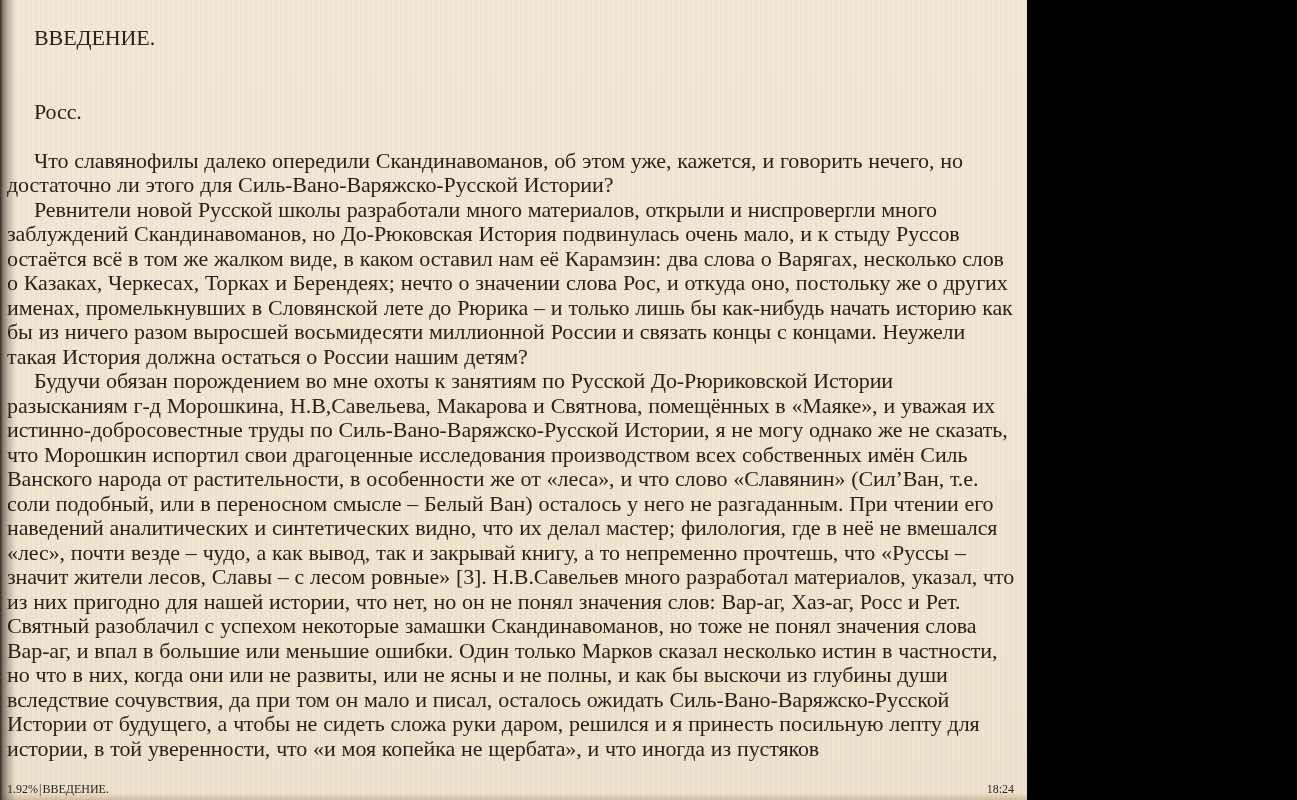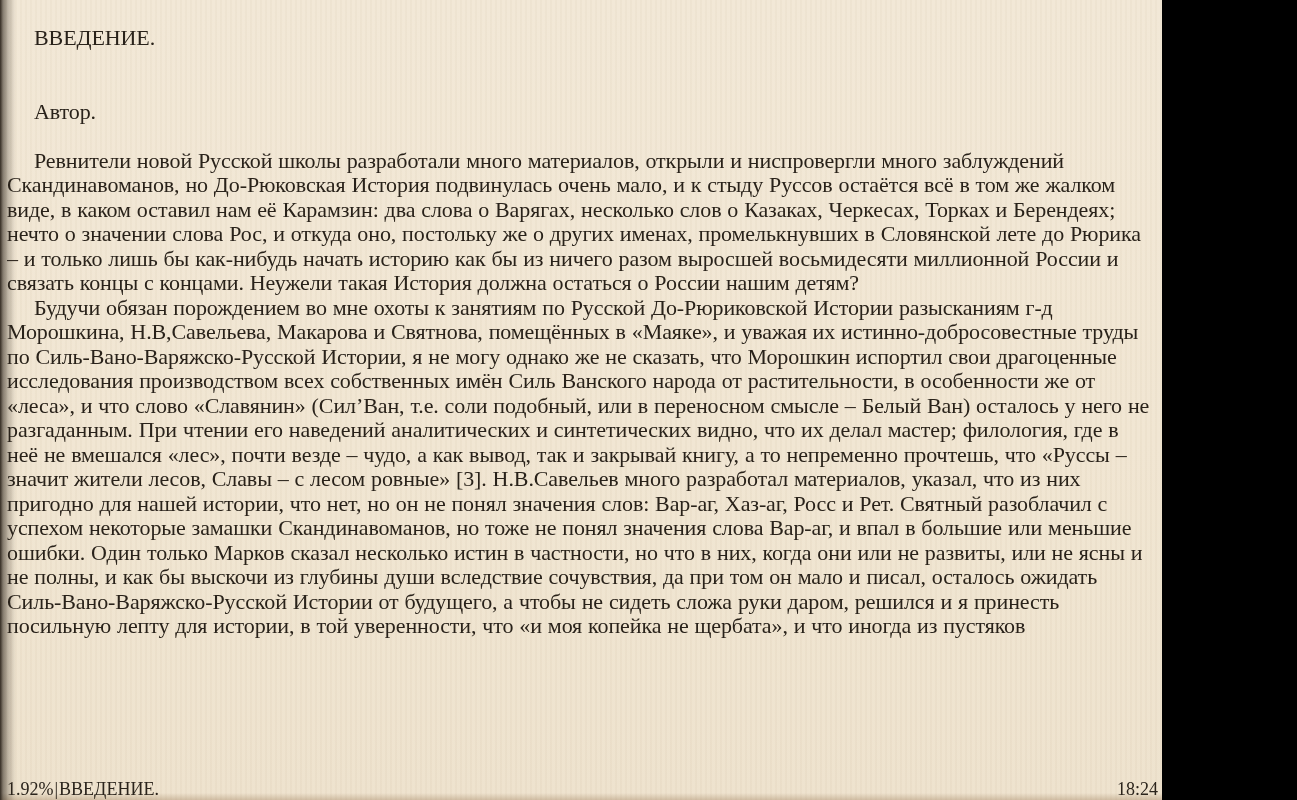--- a/index.html
+++ b/index.html
@@ -1,19 +1,19 @@
 <!DOCTYPE html>
 <html><head>
 <meta charset="utf-8">
 <style>
   html, body { margin: 0; padding: 0; background: #000; }
 
   .page {
     position: relative;
-    width: 1162px;
+    width: 1027px;
     height: 800px;
     overflow: hidden;
     box-sizing: border-box;
     color: #29221a;
     font-family: "Liberation Serif", "DejaVu Serif", serif;
     background:
       
       linear-gradient(90deg,
         rgba(42,34,26,0.95) 0px,
         rgba(42,34,26,0.55) 3px,
@@ -55,43 +55,44 @@
     line-height: 24.5px;
     min-height: 24.5px;
     letter-spacing: -0.1px;
     word-spacing: 0.5px;
     text-align: left;
   }
 
   .status-bar {
     position: absolute;
     left: 7px;
-    right: 4px;
+    right: 13px;
     bottom: 1px;
     display: flex;
     justify-content: space-between;
     align-items: baseline;
-    font-size: 18px;
+    font-size: 12px;
     line-height: 19px;
     color: #2b241c;
   }
   .status-left span { white-space: pre; }
   .status-sep { margin: 0 1px; }
 </style>
 </head>
 <body>
 
 <div class="page">
 
   <div class="text-area" id="book-text">
       <p class="para">ВВЕДЕНИЕ.</p>
       <p class="para"></p>
       <p class="para"></p>
-      <p class="para">Автор.</p>
+      <p class="para">Росс.</p>
       <p class="para"></p>
+      <p class="para">Что славянофилы далеко опередили Скандинавоманов, об этом уже, кажется, и говорить нечего, но достаточно ли этого для Силь-Вано-Варяжско-Русской Истории?</p>
       <p class="para">Ревнители новой Русской школы разработали много материалов, открыли и ниспровергли много заблуждений Скандинавоманов, но До-Рюковская История подвинулась очень мало, и к стыду Руссов остаётся всё в том же жалком виде, в каком оставил нам её Карамзин: два слова о Варягах, несколько слов о Казаках, Черкесах, Торках и Берендеях; нечто о значении слова Рос, и откуда оно, постольку же о других именах, промелькнувших в Словянской лете до Рюрика – и только лишь бы как-нибудь начать историю как бы из ничего разом выросшей восьмидесяти миллионной России и связать концы с концами. Неужели такая История должна остаться о России нашим детям?</p>
       <p class="para">Будучи обязан порождением во мне охоты к занятиям по Русской До-Рюриковской Истории разысканиям г-д Морошкина, Н.В,Савельева, Макарова и Святнова, помещённых в «Маяке», и уважая их истинно-добросовестные труды по Силь-Вано-Варяжско-Русской Истории, я не могу однако же не сказать, что Морошкин испортил свои драгоценные исследования производством всех собственных имён Силь Ванского народа от растительности, в особенности же от «леса», и что слово «Славянин» (Сил’Ван, т.е. соли подобный, или в переносном смысле – Белый Ван) осталось у него не разгаданным. При чтении его наведений аналитических и синтетических видно, что их делал мастер; филология, где в неё не вмешался «лес», почти везде – чудо, а как вывод, так и закрывай книгу, а то непременно прочтешь, что «Руссы – значит жители лесов, Славы – с лесом ровные» [3]. Н.В.Савельев много разработал материалов, указал, что из них пригодно для нашей истории, что нет, но он не понял значения слов: Вар-аг, Хаз-аг, Росс и Рет. Святный разоблачил с успехом некоторые замашки Скандинавоманов, но тоже не понял значения слова Вар-аг, и впал в большие или меньшие ошибки. Один только Марков сказал несколько истин в частности, но что в них, когда они или не развиты, или не ясны и не полны, и как бы выскочи из глубины души вследствие сочувствия, да при том он мало и писал, осталось ожидать Силь-Вано-Варяжско-Русской Истории от будущего, а чтобы не сидеть сложа руки даром, решился и я принесть посильную лепту для истории, в той уверенности, что «и моя копейка не щербата», и что иногда из пустяков</p>
     </div>
 
   <div class="status-bar">
     <div class="status-left"><span>1.92%</span><span class="status-sep">|</span><span>ВВЕДЕНИЕ.</span></div>
     <div class="status-right">18:24</div>
   </div>
 
 </div>

